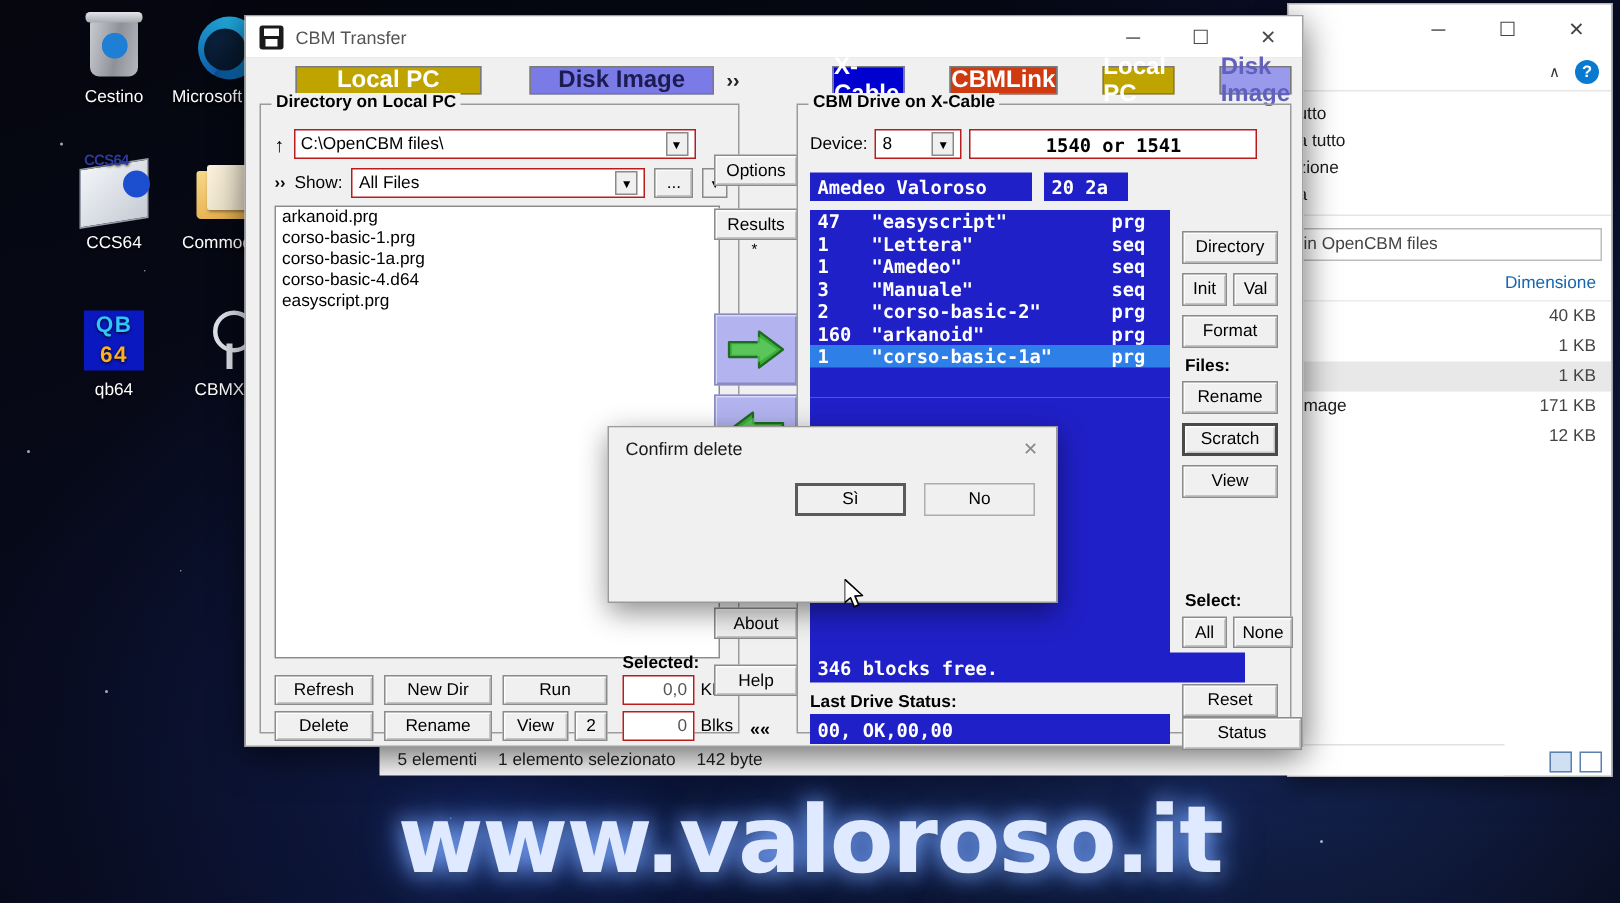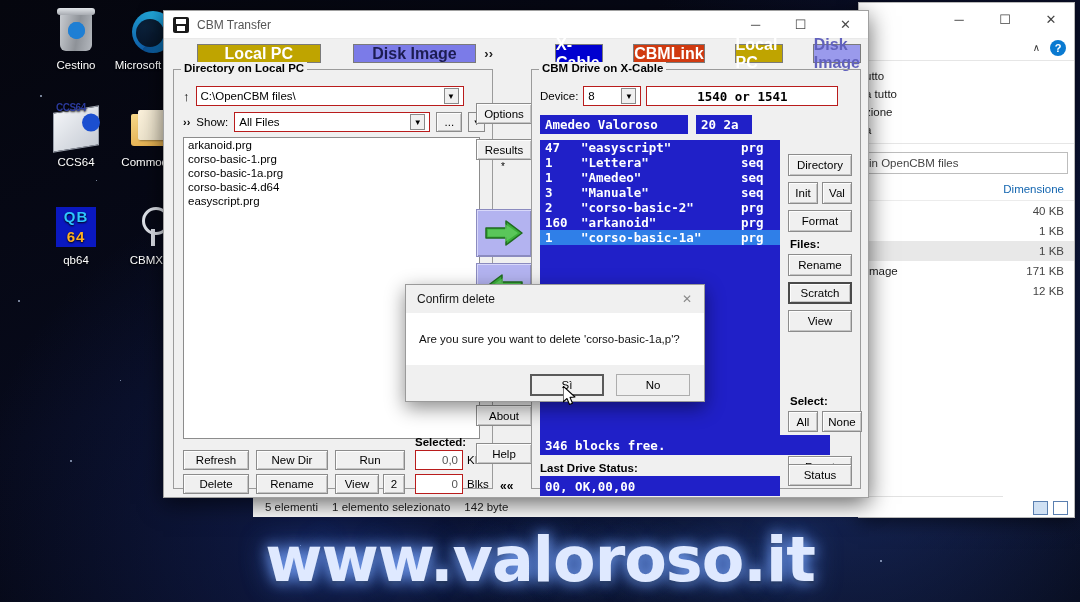--- a/index.html
+++ b/index.html
@@ -472,36 +472,35 @@
         <span>All</span>
       </div>
     <div class="btn" style="position:absolute;left:290px;top:341px;width:40px;height:21px;">
         <span>None</span>
       </div>
 
     <div style="position:absolute;left:258px;top:370px;font-weight:bold;">Drive:</div>
     <div class="btn" style="position:absolute;left:256px;top:386px;width:64px;height:22px;">
         <span>Reset</span>
       </div>
-    <div class="btn" style="position:absolute;left:256px;top:394px;width:64px;height:22px;text-align:right;">
+    <div class="btn" style="position:absolute;left:256px;top:408px;width:80px;height:22px;text-align:right;">
         <span>Status</span>
       </div>
 
     <div class="bluebox cbmfont" style="position:absolute;left:8px;top:365px;width:290px;height:20px;display:flex;align-items:center;padding-left:5px;font-size:12.5px;">346 blocks free.</div>
     <div style="position:absolute;left:8px;top:392px;font-weight:bold;">Last Drive Status:</div>
     <div class="bluebox cbmfont" style="position:absolute;left:8px;top:406px;width:240px;height:20px;display:flex;align-items:center;padding-left:5px;font-size:12.5px;">00, OK,00,00</div>
   </div>
 </div>
 
 <div id="dlg">
   <div class="dtitle">
     <div class="dt-text">Confirm delete</div>
     <div class="dclose">✕</div>
   </div>
-  <div class="dbody">Are you sure you want to delete 'corso-basic-1a,p'?</div>
   <div class="dbtns">
     <div class="dbtn default">Sì</div>
     <div class="dbtn">No</div>
   </div>
 </div>
 
 <svg id="cursor" viewBox="0 0 16 22">
   <polygon points="0,0 0,16 4,12.5 6.5,18.5 9.5,17.2 7,11.4 12,11" fill="#fff" stroke="#000" stroke-width="1.1" stroke-linejoin="round"></polygon>
 </svg>
 

